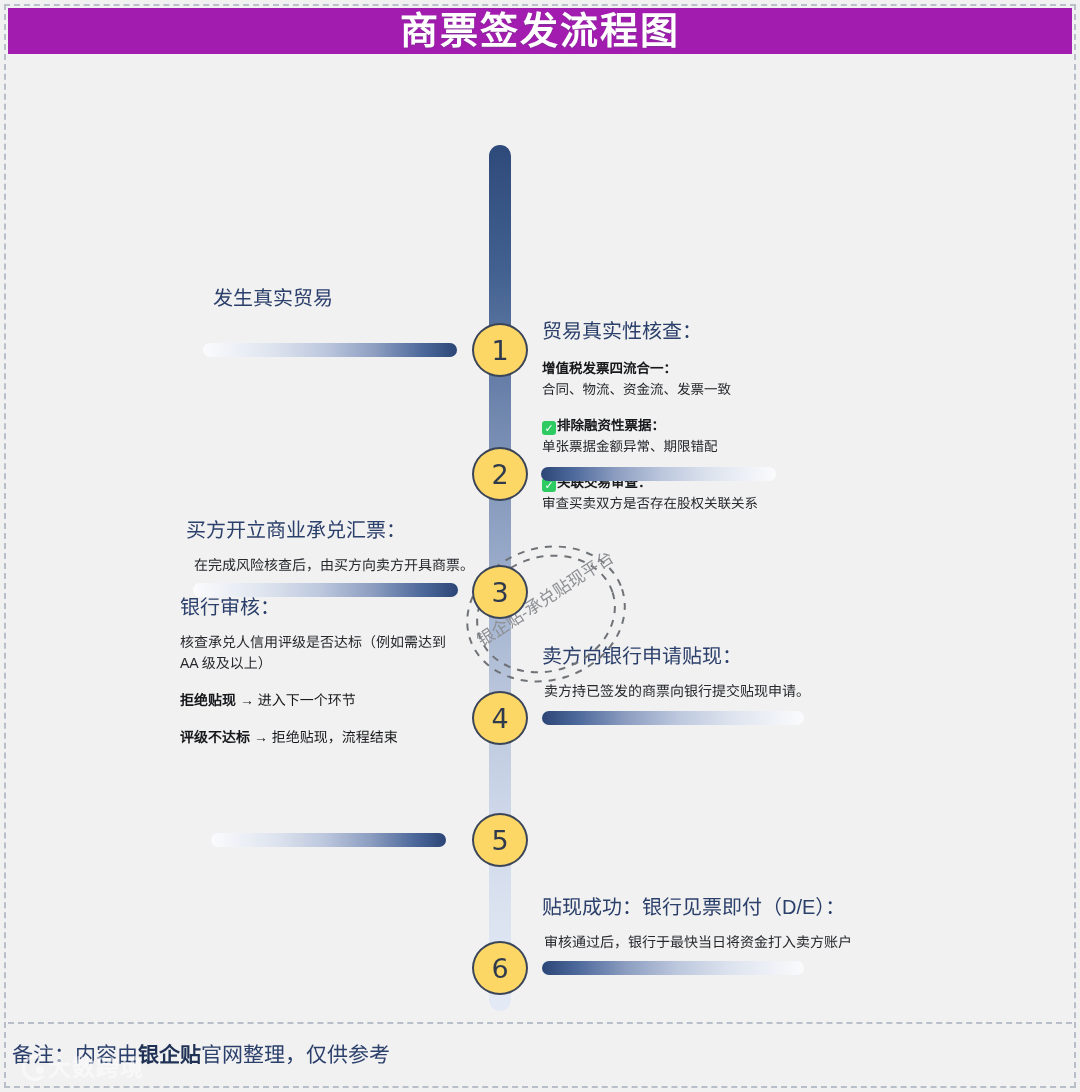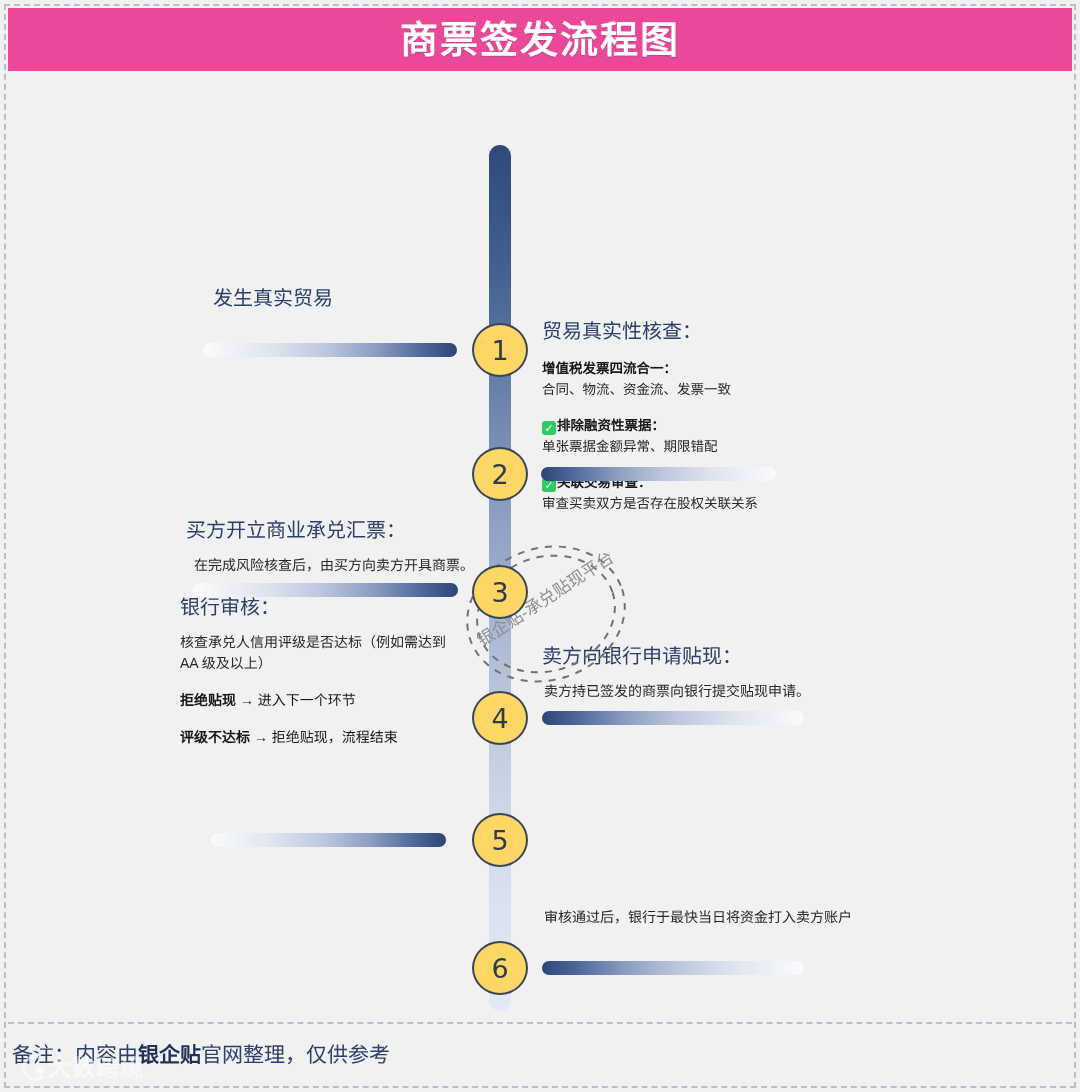--- a/index.html
+++ b/index.html
@@ -32,22 +32,22 @@
     box-sizing: border-box;
     pointer-events: none;
   }
 
   
   .header {
     position: absolute;
     left: 8px;
     top: 8px;
     width: 1064px;
-    height: 63px;
-    background: #ec4899;
+    height: 46px;
+    background: #a21caf;
     display: flex;
     align-items: center;
     justify-content: center;
     box-sizing: border-box;
   }
   .header-title {
     color: #ffffff;
     font-size: 38px;
     font-weight: 700;
     letter-spacing: 2px;
@@ -343,20 +343,21 @@
         <span>进入下一个环节</span>
       </div>
       <div class="b-branch">
         <b>评级不达标</b>
         <span>→</span>
         <span>拒绝贴现，流程结束</span>
       </div>
     </div>
 
     <div class="block right" style="left:534px; top:824px; width:390px;">
+      <div class="b-title">贴现成功：银行见票即付（D/E）：</div>
       <div class="b-sub" style="padding-left:2px;">审核通过后，银行于最快当日将资金打入卖方账户</div>
     </div>
 
     <div class="stamp">
       <svg width="180" height="154" viewBox="0 0 180 154">
         <ellipse cx="90" cy="77" rx="80" ry="66" transform="rotate(-18 90 77)" fill="none" stroke="#6f7277" stroke-width="2" stroke-dasharray="7 7"></ellipse>
         <ellipse cx="90" cy="77" rx="70" ry="57" transform="rotate(-18 90 77)" fill="none" stroke="#6f7277" stroke-width="2" stroke-dasharray="7 7"></ellipse>
         <text class="stamp-text" x="26" y="110" transform="rotate(-33 26 110)">银企贴-承兑贴现平台</text>
       </svg>
     </div>

